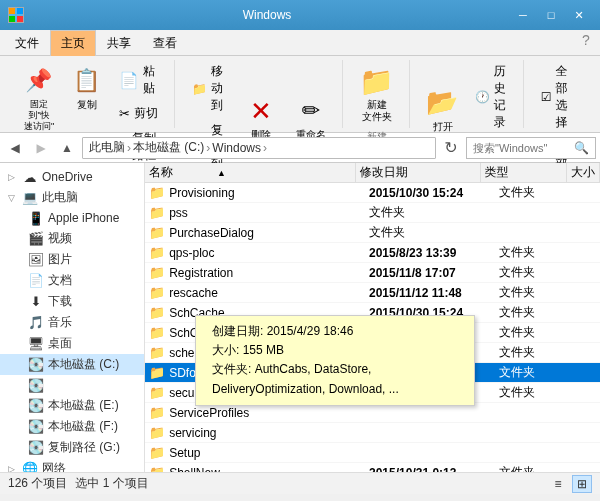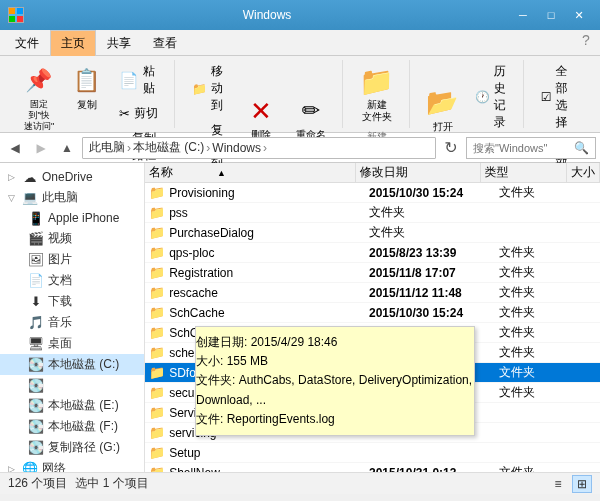--- a/index.html
+++ b/index.html
@@ -76,21 +76,21 @@
     .file-cell.size { flex: 1; }
     .folder-icon { font-size: 13px; color: #dcaa3c; flex-shrink: 0; }
 
     
     .status-bar { height: 22px; background: #f2f2f2; border-top: 1px solid #ddd; display: flex; align-items: center; padding: 0 8px; font-size: 11px; color: #333; gap: 8px; }
     .status-right { margin-left: auto; display: flex; gap: 4px; }
     .view-btn { width: 20px; height: 18px; display: flex; align-items: center; justify-content: center; cursor: pointer; border: 1px solid transparent; }
     .view-btn.active { background: #cce8ff; border-color: #90c0f0; }
 
     
-    .tooltip { position: absolute; background: #ffffc8; border: 1px solid #ccc; padding: 6px 0; font-size: 11px; line-height: 1.6; z-index: 100; box-shadow: 2px 2px 4px rgba(0,0,0,0.2); left: 195px; top: 326px; max-width: 280px; }
+    .tooltip { position: absolute; background: #ffffc8; border: 1px solid #ccc; padding: 6px 16px; font-size: 11px; line-height: 1.6; z-index: 100; box-shadow: 2px 2px 4px rgba(0,0,0,0.2); left: 195px; top: 315px; max-width: 280px; }
 
     
     .file-list::-webkit-scrollbar { width: 8px; }
     .file-list::-webkit-scrollbar-track { background: #f0f0f0; }
     .file-list::-webkit-scrollbar-thumb { background: #bbb; border-radius: 2px; }
     .sidebar::-webkit-scrollbar { width: 6px; }
     .sidebar::-webkit-scrollbar-track { background: #f0f0f0; }
     .sidebar::-webkit-scrollbar-thumb { background: #bbb; }
   </style>
 </head>
@@ -481,16 +481,15 @@
     <div class="status-right">
       <div class="view-btn">≡</div>
       <div class="view-btn active">⊞</div>
     </div>
   </div>
 
   <div class="tooltip">
     <div>创建日期: 2015/4/29 18:46</div>
     <div>大小: 155 MB</div>
     <div>文件夹: AuthCabs, DataStore, DeliveryOptimization, Download, ...</div>
-    <div>文件: ReportingEvents.log</div>
   </div>
 
 </div>
 
 </body></html>

